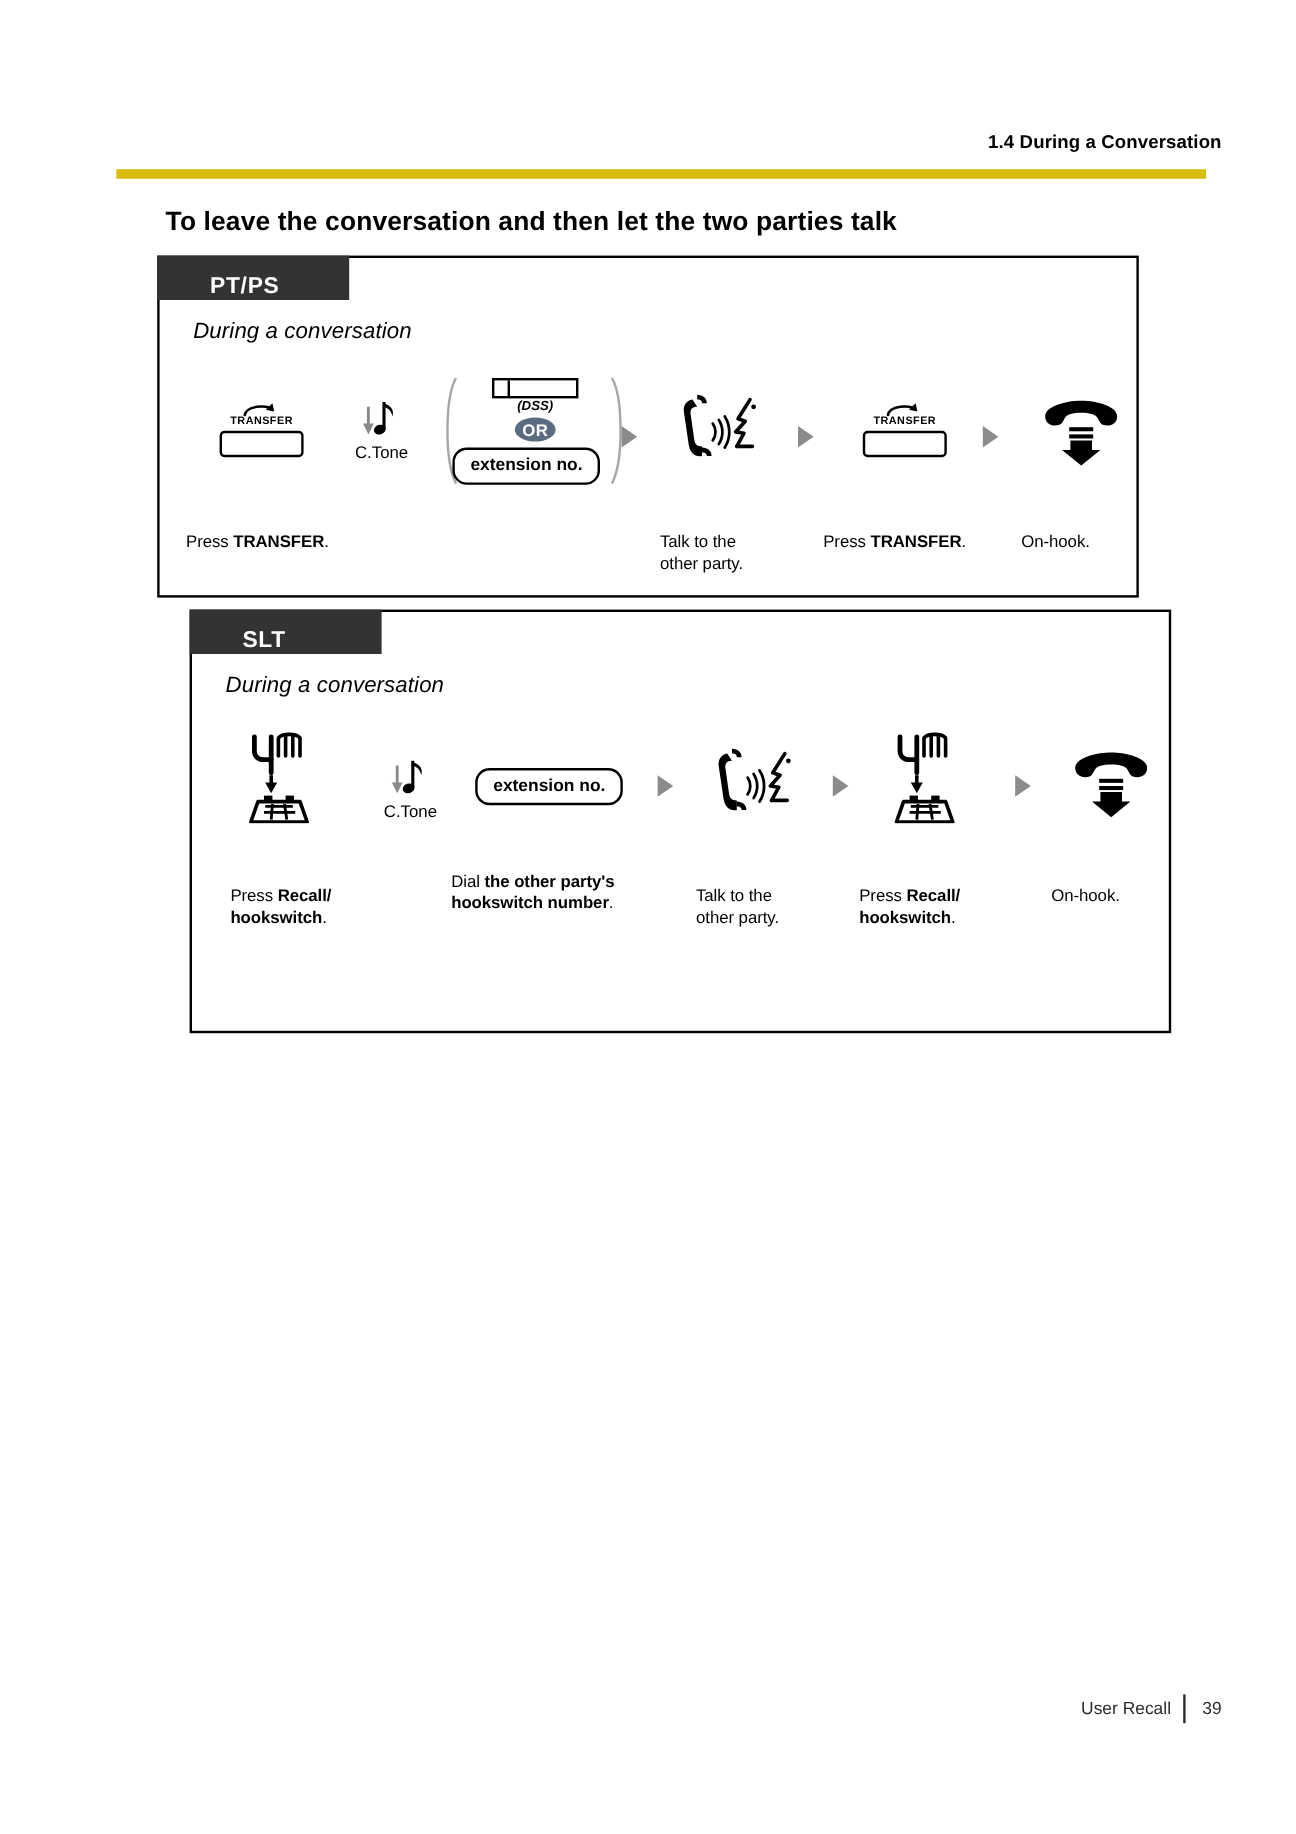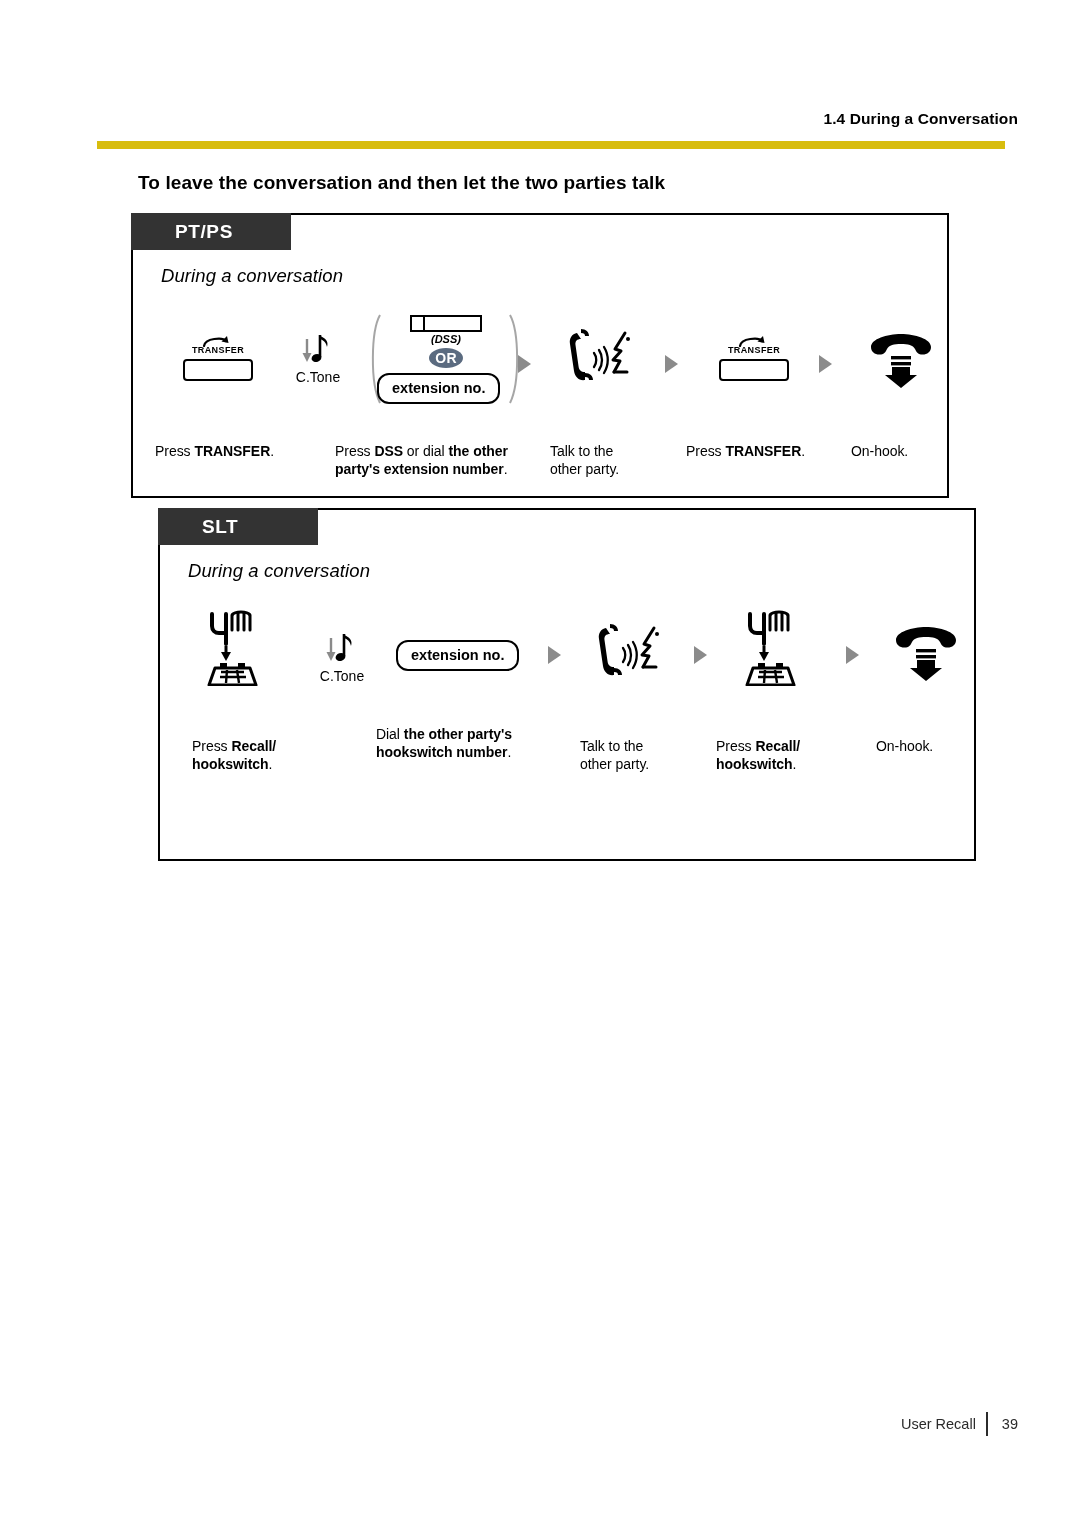--- a/index.html
+++ b/index.html
@@ -37,21 +37,21 @@
     left: 97px;
     top: 141px;
     width: 908px;
     height: 8px;
     background: #D8BD0E;
   }
   .section-title {
     position: absolute;
     left: 138px;
     top: 172px;
-    font-size: 19px;
+    font-size: 22px;
     font-weight: bold;
     letter-spacing: .1px;
   }
 
   
   .panel {
     position: absolute;
     left: 131px;
     width: 818px;
     border: 2px solid #000;
@@ -66,21 +66,21 @@
     left: -2px;
     top: -2px;
     width: 160px;
     height: 37px;
     background: #333333;
     color: #ffffff;
     font-size: 19px;
     font-weight: bold;
     letter-spacing: .6px;
     display: flex;
-    align-items: center;
+    align-items: flex-end;
     padding-left: 44px;
     box-sizing: border-box;
   }
   .panel-subtitle {
     position: absolute;
     left: 28px;
     top: 50px;
     font-size: 18.5px;
     font-style: italic;
     letter-spacing: .1px;
@@ -292,23 +292,20 @@
           <rect x="28" y="31" width="20" height="3.4" fill="#000"></rect>
           <path d="M29 36 L47 36 L47 44 L54 44 L38 57 L22 44 L29 44 Z" fill="#000"></path>
         </svg>
       </div>
     </div>
 
     <div class="caption" style="left:22px; top:228px; width:170px;">
       <span>Press </span><b>TRANSFER</b><span>.</span>
     </div>
 
-    <div class="caption" style="left:202px; top:228px; width:210px;">
-      <span>Press </span><b>DSS</b><span> or dial </span><b>the other</b><br><b>party's extension number</b><span>.</span>
-    </div>
 
     <div class="caption" style="left:417px; top:228px; width:130px;">
       <span>Talk to the</span><br><span>other party.</span>
     </div>
 
     <div class="caption" style="left:553px; top:228px; width:170px;">
       <span>Press </span><b>TRANSFER</b><span>.</span>
     </div>
 
     <div class="caption" style="left:718px; top:228px; width:110px;">

